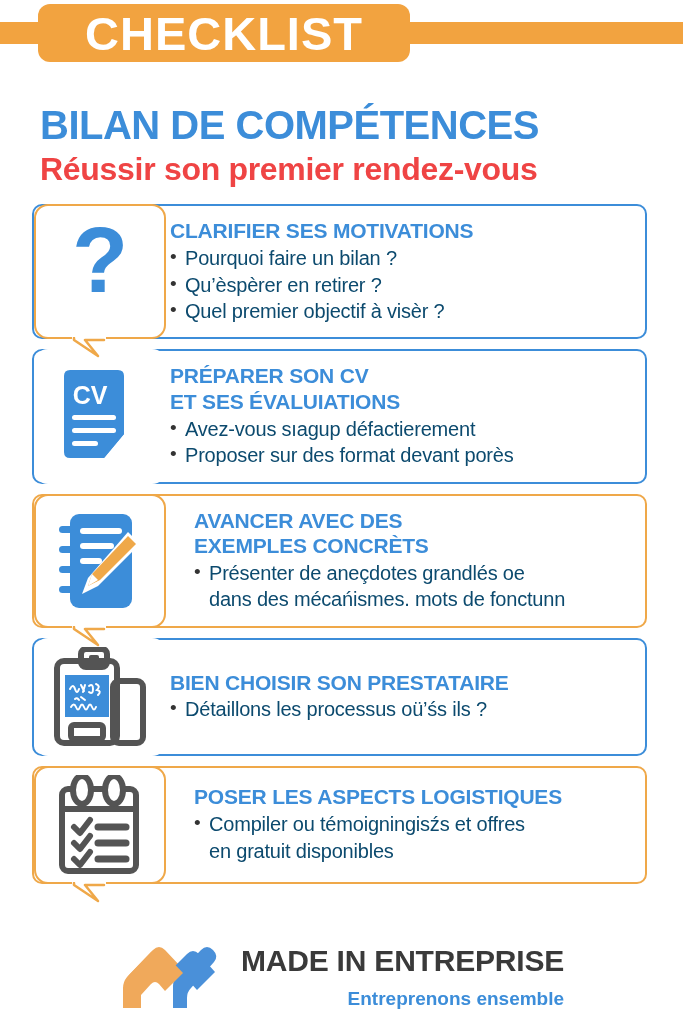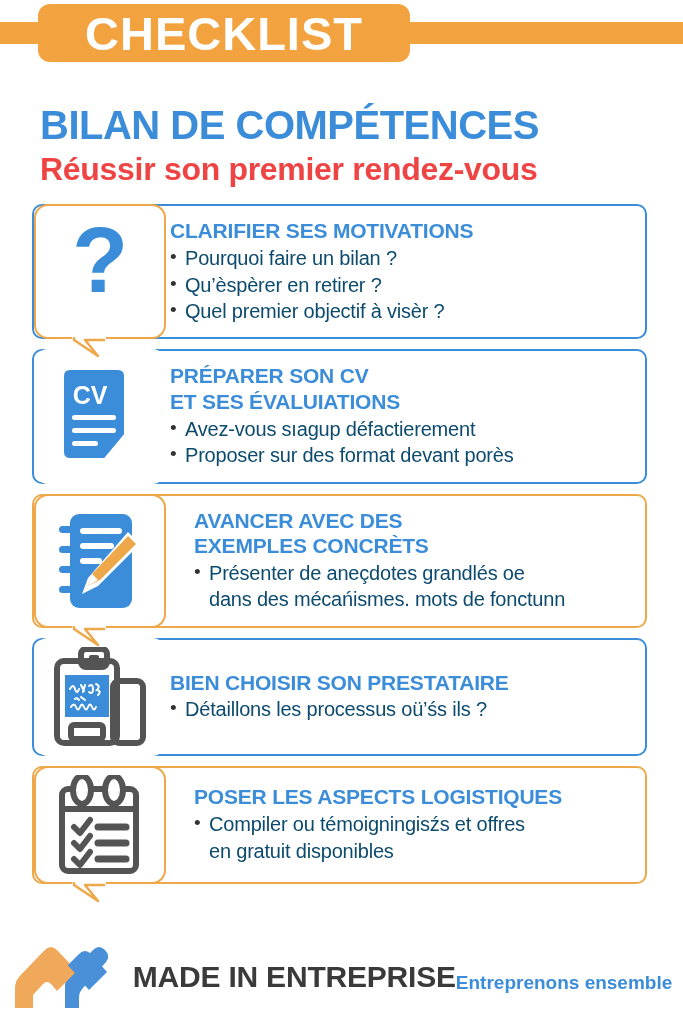--- a/index.html
+++ b/index.html
@@ -85,21 +85,21 @@
   
   .tail { position: absolute; left: 38px; bottom: -19px; width: 34px; height: 21px; z-index:3; }
 
   .icon-svg { display:block; }
 
   
   .footer {
     position: absolute; left: 0; right: 0; bottom: 10px;
     display: flex; align-items: center; justify-content: center; gap: 14px;
   }
-  .logo-text { display: flex; flex-direction: row; }
+  .logo-text { display: flex; flex-direction: column; }
   .logo-main {
     color: #3A3A3A; font-size: 30px; font-weight: bold;
     letter-spacing: -0.2px; line-height: 1.05;
   }
   .logo-sub {
     color: #3C8DD9; font-size: 19px; font-weight: bold;
     text-align: right; line-height: 1.2; margin-top: 11px;
   }
 </style>
 </head>

